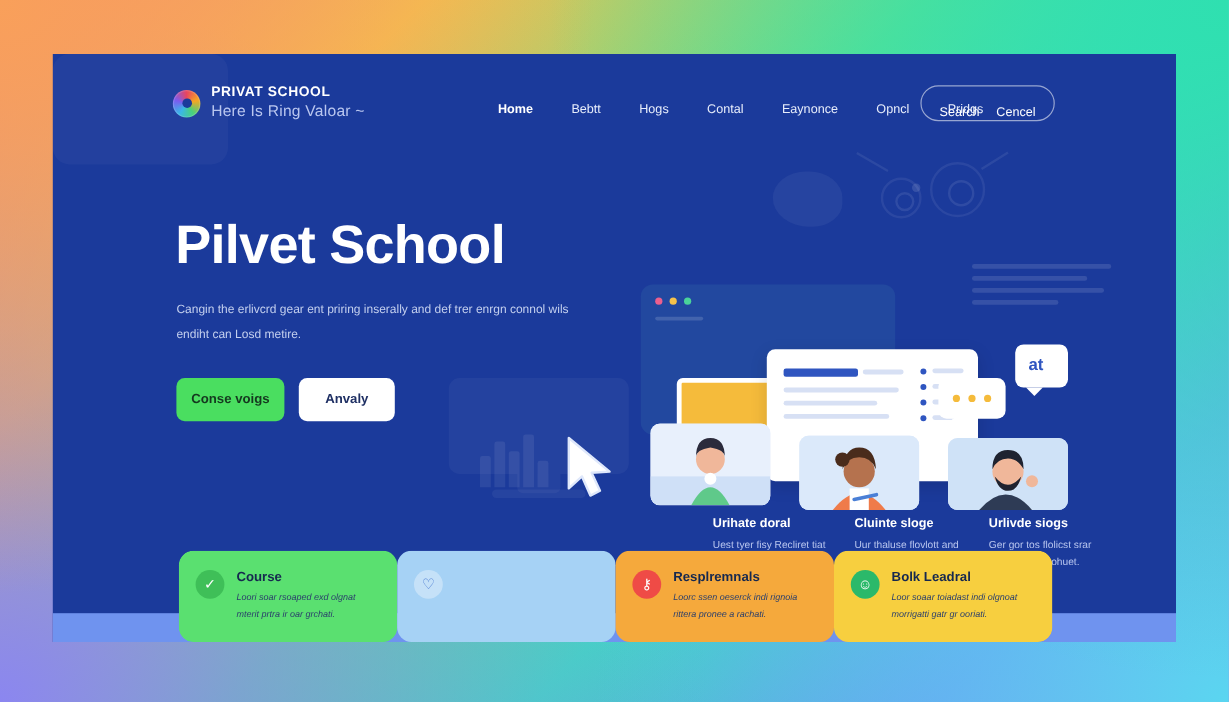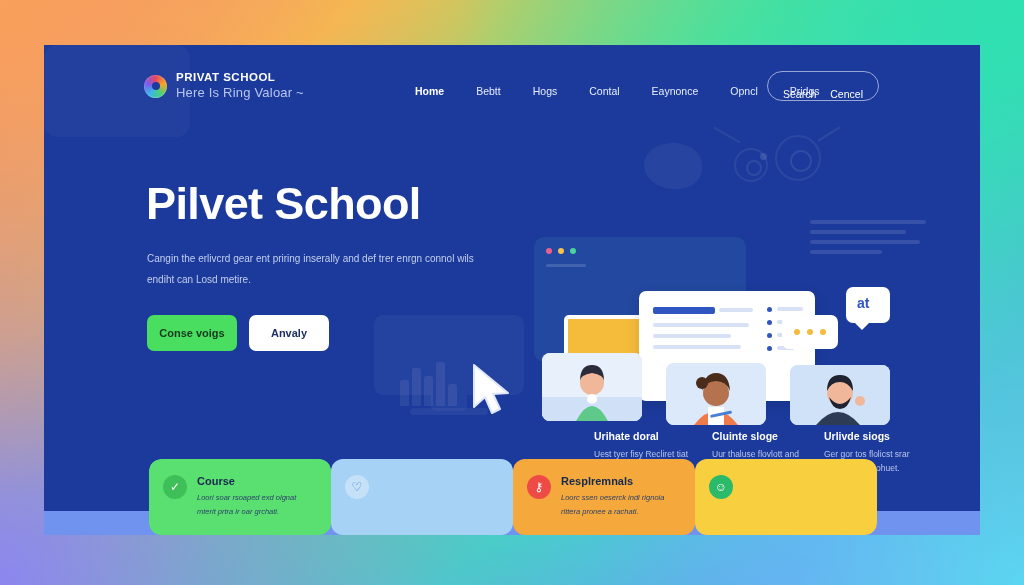--- a/index.html
+++ b/index.html
@@ -324,18 +324,22 @@
         </div>
         <div class="feat f3">
           <div class="f-ico i3">⚷</div>
           <div>
             <div class="f-title">Resplremnals</div>
             <div class="f-desc">Loorc ssen oeserck indi rignoia rittera pronee a rachati.</div>
           </div>
         </div>
         <div class="feat f4">
           <div class="f-ico i4">☺</div>
+          <div>
+            <div class="f-title">Bolk Leadral</div>
+            <div class="f-desc">Loor soaar toiadast indi olgnoat morrigatti gatr gr ooriati.</div>
+          </div>
         </div>
       </div>
 
     </div>
   </div>
 </div>
 
 </body></html>

